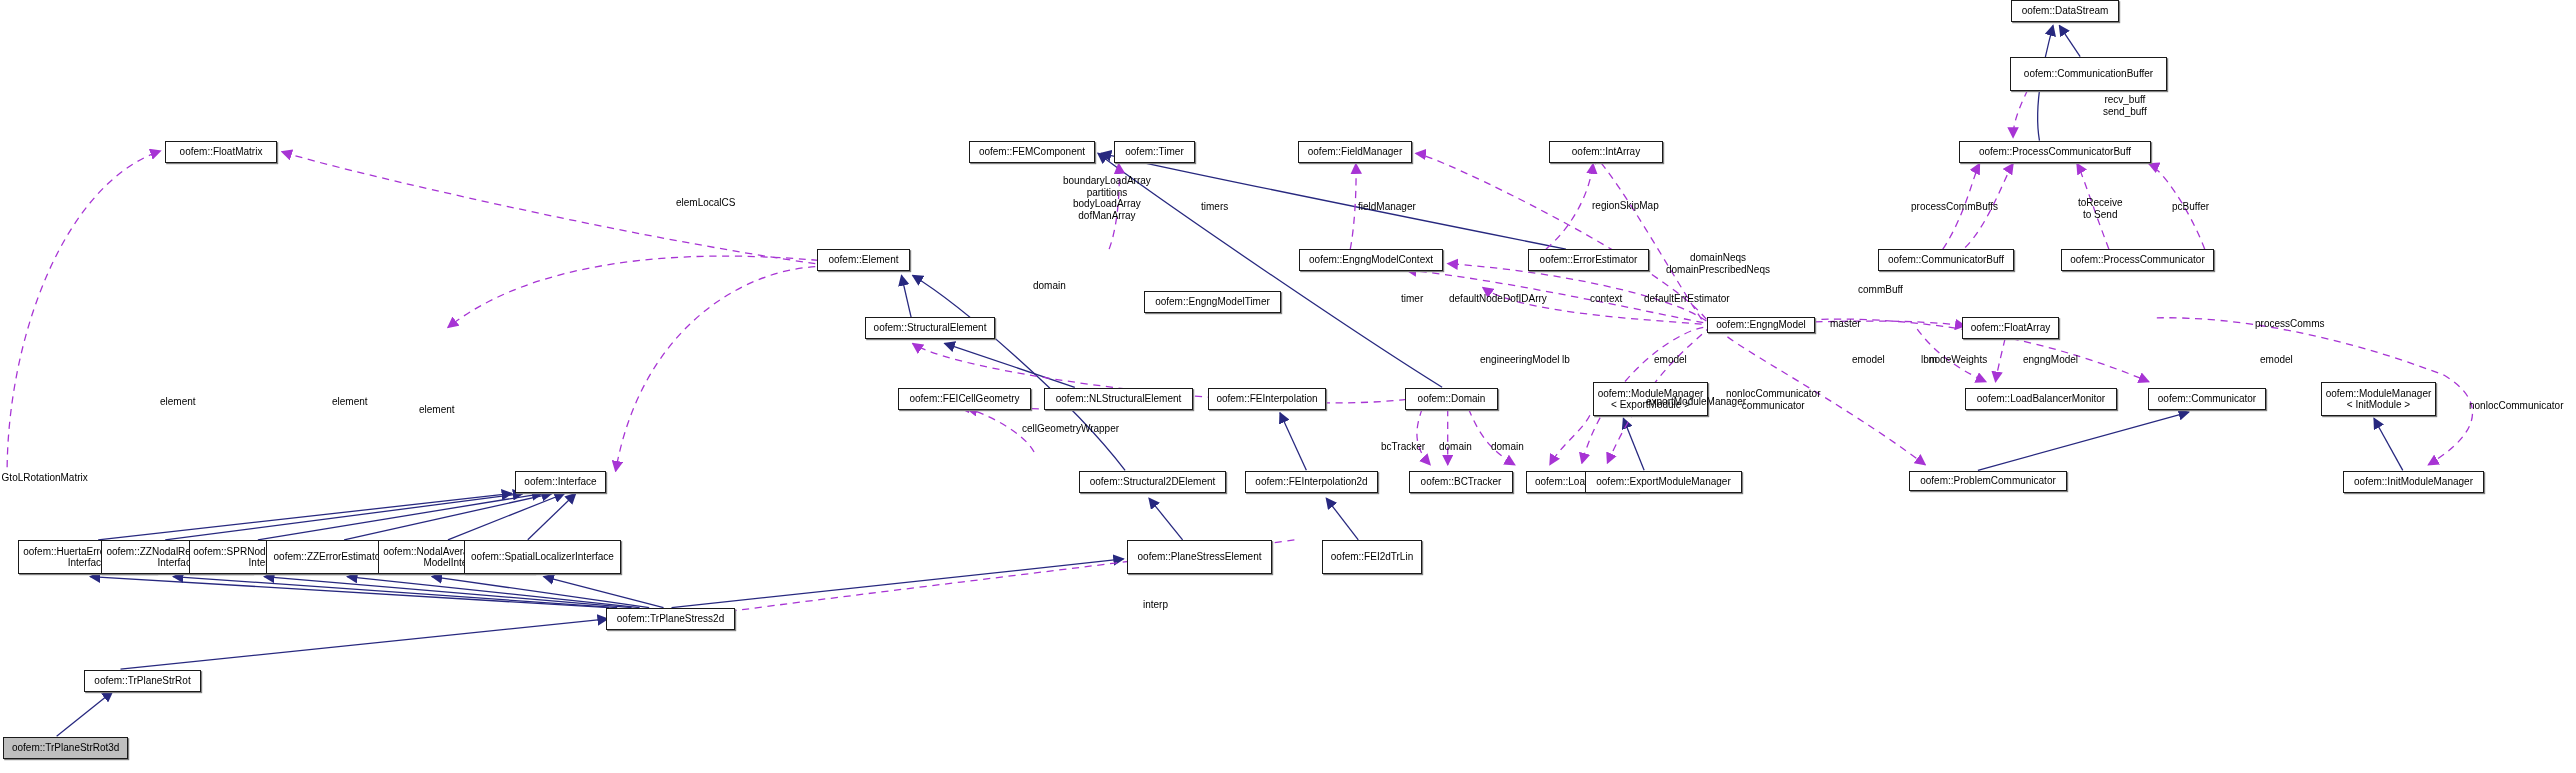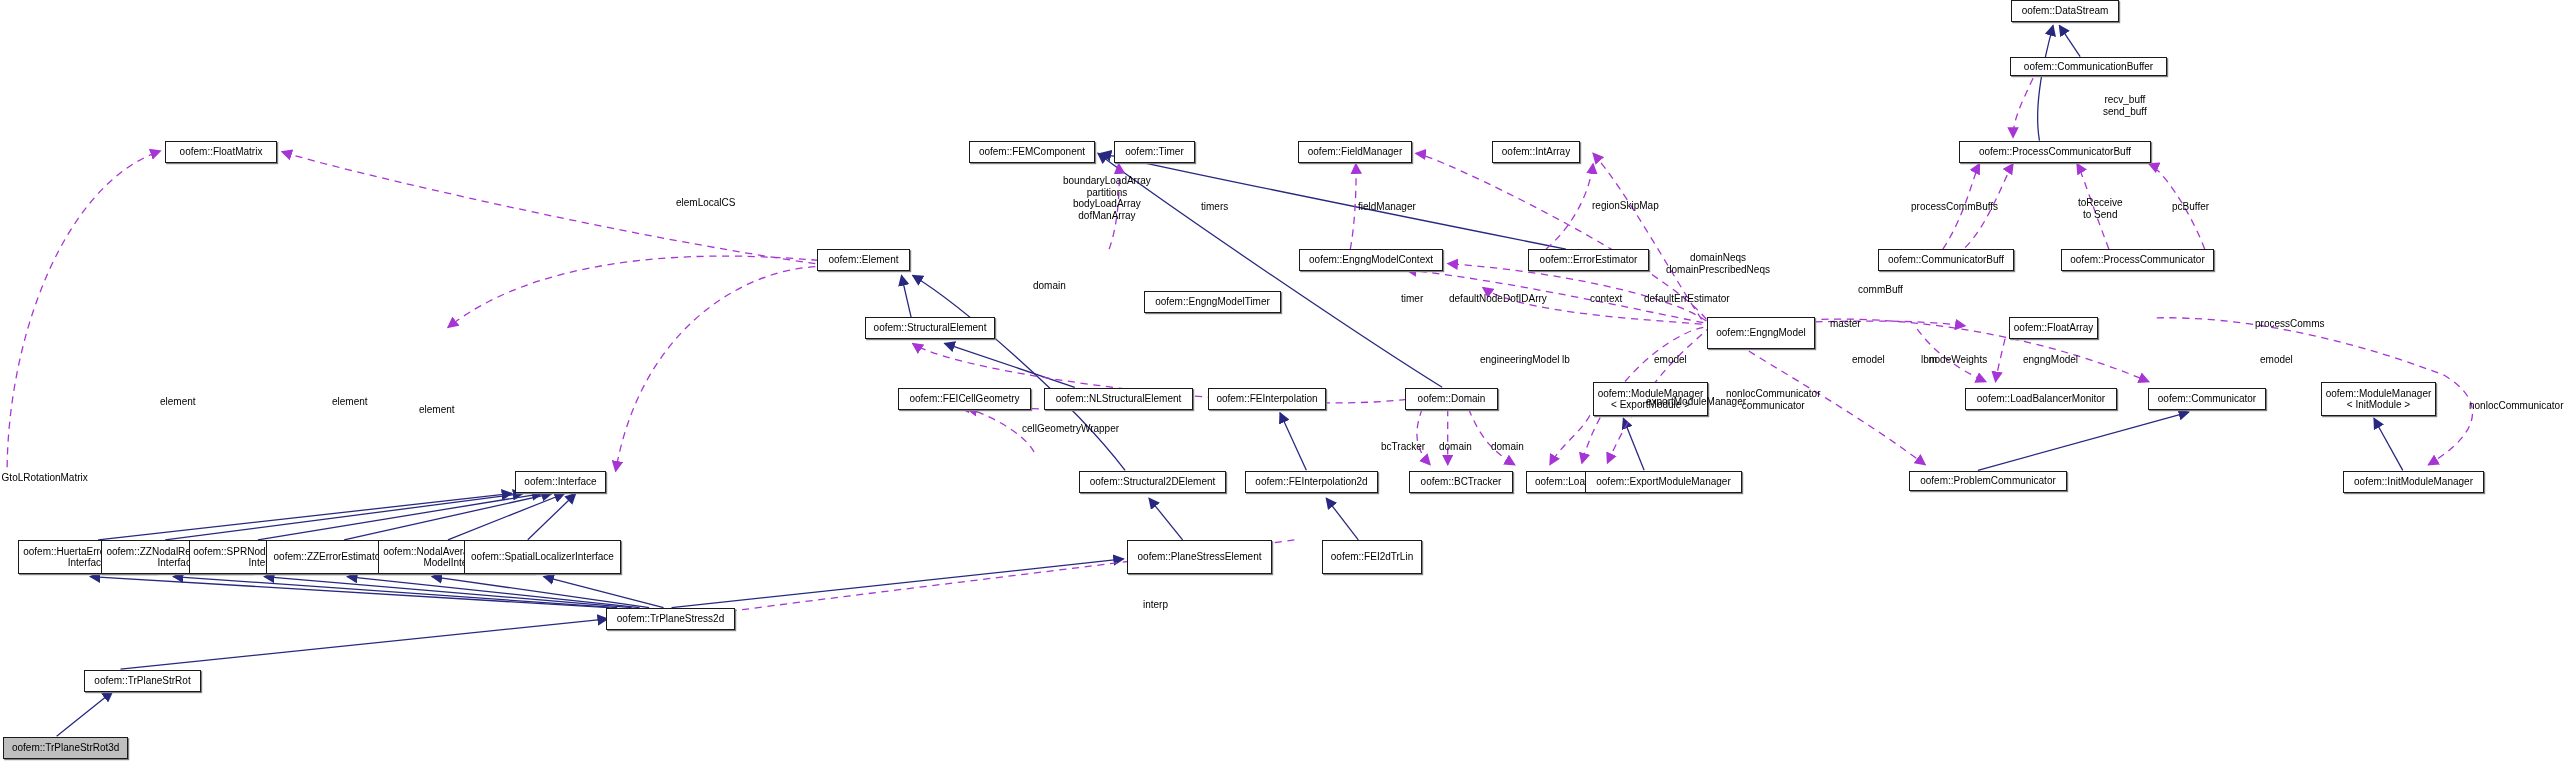--- a/index.html
+++ b/index.html
@@ -94,33 +94,33 @@
       <path d="M2460,310 C2490,280 2510,220 2520,205"></path>
       <path d="M1760,500 C1600,520 1200,470 1142,430"></path>
     </g>
   </svg>
 
   <div id="nodes">
       <div class="node" style="left: 165px; top: 141px; width: 112px; height: 21.6px;">oofem::FloatMatrix</div>
       <div class="node" style="left: 969px; top: 141px; width: 126px; height: 21.6px;">oofem::FEMComponent</div>
       <div class="node" style="left: 1114px; top: 141px; width: 81px; height: 21.6px;">oofem::Timer</div>
       <div class="node" style="left: 1298px; top: 141px; width: 114px; height: 21.6px;">oofem::FieldManager</div>
-      <div class="node" style="left: 1492px; top: 141px; width: 88px; height: 21.6px;">oofem::IntArray</div>
+      <div class="node" style="left: 1549px; top: 141px; width: 114px; height: 21.6px;">oofem::IntArray</div>
       <div class="node" style="left: 1959px; top: 141px; width: 192px; height: 21.6px;">oofem::ProcessCommunicatorBuff</div>
       <div class="node" style="left: 2011px; top: 0px; width: 108px; height: 21.6px;">oofem::DataStream</div>
-      <div class="node" style="left: 2010px; top: 57px; width: 157px; height: 19px;">oofem::CommunicationBuffer</div>
+      <div class="node" style="left: 2010px; top: 57px; width: 157px; height: 34px;">oofem::CommunicationBuffer</div>
       <div class="node" style="left: 817px; top: 249px; width: 93px; height: 21.6px;">oofem::Element</div>
       <div class="node" style="left: 1144px; top: 249px; width: 137px; height: 21.6px; margin-top: 42px;">oofem::EngngModelTimer</div>
       <div class="node" style="left: 1299px; top: 249px; width: 144px; height: 21.6px;">oofem::EngngModelContext</div>
       <div class="node" style="left: 1528px; top: 249px; width: 121px; height: 21.6px;">oofem::ErrorEstimator</div>
       <div class="node" style="left: 1878px; top: 249px; width: 136px; height: 21.6px;">oofem::CommunicatorBuff</div>
       <div class="node" style="left: 2061px; top: 249px; width: 153px; height: 21.6px;">oofem::ProcessCommunicator</div>
       <div class="node" style="left: 865px; top: 317px; width: 130px; height: 21.6px;">oofem::StructuralElement</div>
-      <div class="node" style="left: 1707px; top: 317px; width: 108px; height: 32px;">oofem::EngngModel</div>
-      <div class="node" style="left: 1962px; top: 317px; width: 89px; height: 21.6px; margin-left: 47px;">oofem::FloatArray</div>
+      <div class="node" style="left: 1707px; top: 317px; width: 108px; height: 16px;">oofem::EngngModel</div>
+      <div class="node" style="left: 1962px; top: 317px; width: 97px; height: 21.6px;">oofem::FloatArray</div>
       <div class="node" style="left: 898px; top: 388px; width: 133px; height: 21.6px;">oofem::FEICellGeometry</div>
       <div class="node" style="left: 1044px; top: 388px; width: 149px; height: 21.6px;">oofem::NLStructuralElement</div>
       <div class="node" style="left: 1208px; top: 388px; width: 118px; height: 21.6px;">oofem::FEInterpolation</div>
       <div class="node" style="left: 1405px; top: 388px; width: 93px; height: 21.6px;">oofem::Domain</div>
       <div class="node" style="left: 1593px; top: 382px; width: 115px; height: 34px;">oofem::ModuleManager
 &lt; ExportModule &gt;</div>
       <div class="node" style="left: 1965px; top: 388px; width: 152px; height: 21.6px;">oofem::LoadBalancerMonitor</div>
       <div class="node" style="left: 2148px; top: 388px; width: 118px; height: 21.6px;">oofem::Communicator</div>
       <div class="node" style="left: 2321px; top: 382px; width: 115px; height: 34px;">oofem::ModuleManager
 &lt; InitModule &gt;</div>

